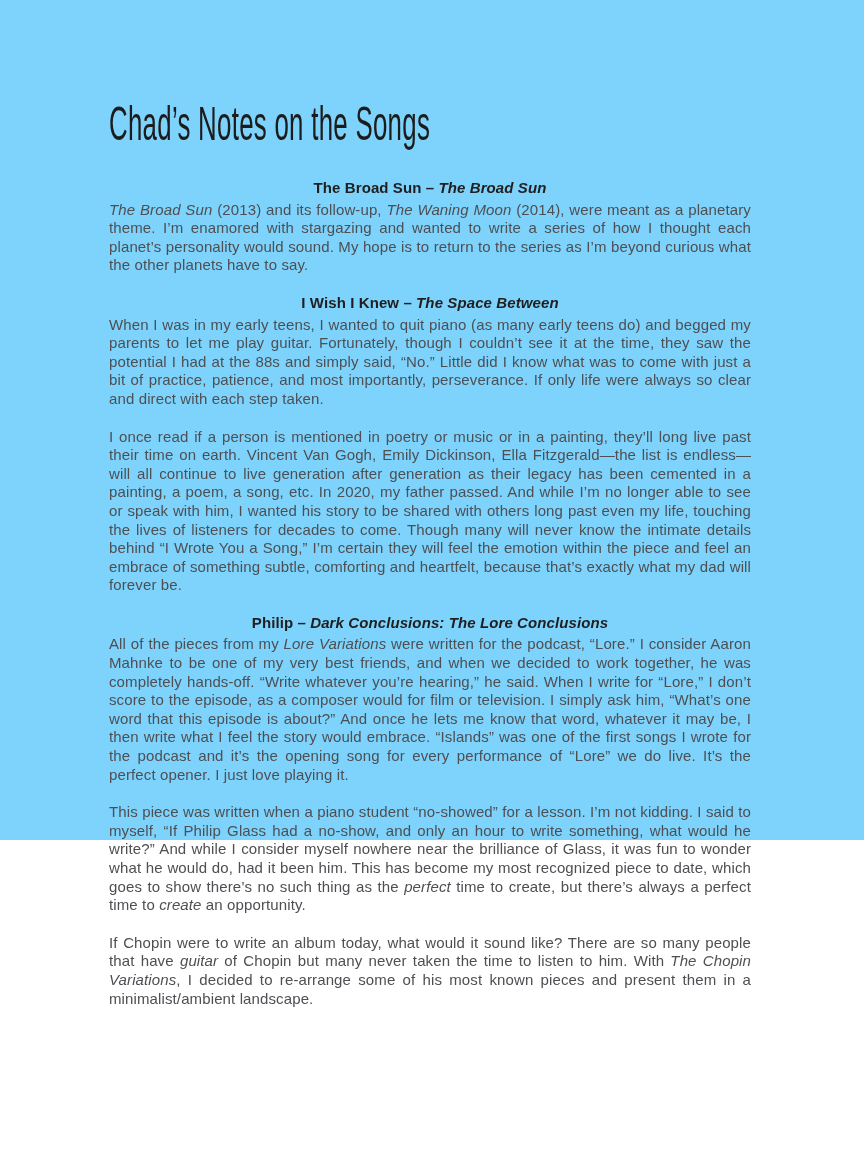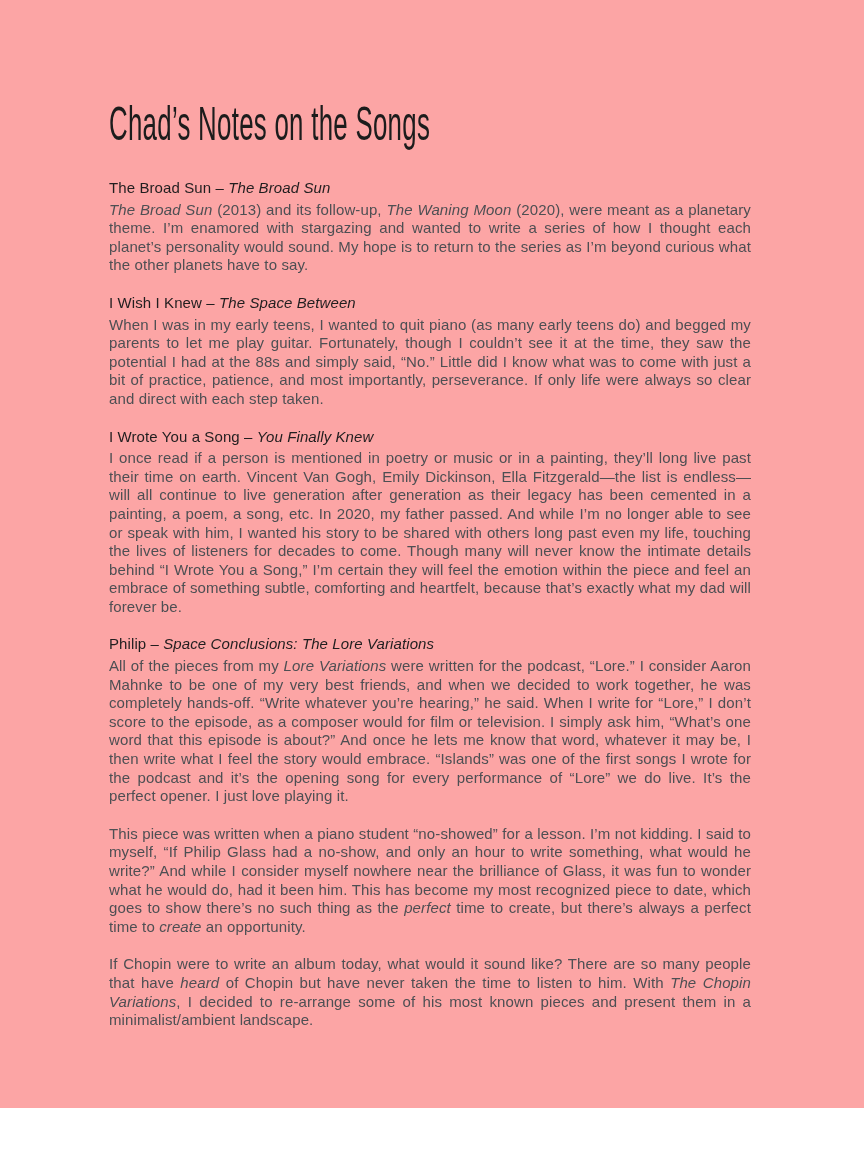--- a/index.html
+++ b/index.html
@@ -5,22 +5,22 @@
   * { margin: 0; padding: 0; box-sizing: border-box; }
   html, body {
     width: 864px;
     height: 1152px;
     background: #ffffff;
     font-family: "Liberation Sans", sans-serif;
     overflow: hidden;
   }
   .page {
     width: 864px;
-    height: 1108px;
-    background: #fca5a5;
+    height: 840px;
+    background: #7dd3fc;
     padding: 96px 113px 0 109px;
   }
   h1.doc-title {
     color: #1c1c1c;
     font-size: 47px;
     font-weight: normal;
     line-height: 55px;
     white-space: nowrap;
     margin: 0 0 28px 0;
   }
@@ -28,58 +28,58 @@
     display: inline-block;
     transform: scale(0.55, 1.04);
     transform-origin: 0 60%;
     letter-spacing: 0.5px;
   }
   section.song {
     margin-bottom: 19px;
   }
   section.song h2 {
     font-size: 15px;
-    font-weight: normal;
+    font-weight: bold;
     color: #211e1f;
     line-height: 18.6px;
     letter-spacing: 0.1px;
     margin: 0 0 3px 0;
+    text-align: center;
   }
   section.song p {
     font-size: 15px;
     color: #4e4f53;
     line-height: 18.6px;
     letter-spacing: 0.12px;
     text-align: justify;
     margin: 0;
   }
   .it { font-style: italic; }
 </style>
 </head>
 <body>
 
 <div class="page">
   <h1 class="doc-title"><span class="squeeze">Chad’s Notes on the Songs</span></h1>
   <main>
       <section class="song">
         <h2><span>The Broad Sun – </span><span class="it">The Broad Sun</span></h2>
-        <p><span class="it">The Broad Sun</span><span> (2013) and its follow-up, </span><span class="it">The Waning Moon</span><span> (2020), were meant as a planetary theme. I’m enamored with stargazing and wanted to write a series of how I thought each planet’s personality would sound. My hope is to return to the series as I’m beyond curious what the other planets have to say.</span></p>
+        <p><span class="it">The Broad Sun</span><span> (2013) and its follow-up, </span><span class="it">The Waning Moon</span><span> (2014), were meant as a planetary theme. I’m enamored with stargazing and wanted to write a series of how I thought each planet’s personality would sound. My hope is to return to the series as I’m beyond curious what the other planets have to say.</span></p>
       </section>
       <section class="song">
         <h2><span>I Wish I Knew – </span><span class="it">The Space Between</span></h2>
         <p><span>When I was in my early teens, I wanted to quit piano (as many early teens do) and begged my parents to let me play guitar. Fortunately, though I couldn’t see it at the time, they saw the potential I had at the 88s and simply said, “No.” Little did I know what was to come with just a bit of practice, patience, and most importantly, perseverance. If only life were always so clear and direct with each step taken.</span></p>
       </section>
       <section class="song">
-        <h2><span>I Wrote You a Song – </span><span class="it">You Finally Knew</span></h2>
         <p><span>I once read if a person is mentioned in poetry or music or in a painting, they’ll long live past their time on earth. Vincent Van Gogh, Emily Dickinson, Ella Fitzgerald—the list is endless—will all continue to live generation after generation as their legacy has been cemented in a painting, a poem, a song, etc. In 2020, my father passed. And while I’m no longer able to see or speak with him, I wanted his story to be shared with others long past even my life, touching the lives of listeners for decades to come. Though many will never know the intimate details behind “I Wrote You a Song,” I’m certain they will feel the emotion within the piece and feel an embrace of something subtle, comforting and heartfelt, because that’s exactly what my dad will forever be.</span></p>
       </section>
       <section class="song">
-        <h2><span>Philip – </span><span class="it">Space Conclusions: The Lore Variations</span></h2>
+        <h2><span>Philip – </span><span class="it">Dark Conclusions: The Lore Conclusions</span></h2>
         <p><span>All of the pieces from my </span><span class="it">Lore Variations</span><span> were written for the podcast, “Lore.” I consider Aaron Mahnke to be one of my very best friends, and when we decided to work together, he was completely hands-off. “Write whatever you’re hearing,” he said. When I write for “Lore,” I don’t score to the episode, as a composer would for film or television. I simply ask him, “What’s one word that this episode is about?” And once he lets me know that word, whatever it may be, I then write what I feel the story would embrace. “Islands” was one of the first songs I wrote for the podcast and it’s the opening song for every performance of “Lore” we do live. It’s the perfect opener. I just love playing it.</span></p>
       </section>
       <section class="song">
         <p><span>This piece was written when a piano student “no-showed” for a lesson. I’m not kidding. I said to myself, “If Philip Glass had a no-show, and only an hour to write something, what would he write?” And while I consider myself nowhere near the brilliance of Glass, it was fun to wonder what he would do, had it been him. This has become my most recognized piece to date, which goes to show there’s no such thing as the </span><span class="it">perfect</span><span> time to create, but there’s always a perfect time to </span><span class="it">create</span><span> an opportunity.</span></p>
       </section>
       <section class="song">
-        <p><span>If Chopin were to write an album today, what would it sound like? There are so many people that have </span><span class="it">heard</span><span> of Chopin but have never taken the time to listen to him. With </span><span class="it">The Chopin Variations</span><span>, I decided to re-arrange some of his most known pieces and present them in a minimalist/ambient landscape.</span></p>
+        <p><span>If Chopin were to write an album today, what would it sound like? There are so many people that have </span><span class="it">guitar</span><span> of Chopin but many never taken the time to listen to him. With </span><span class="it">The Chopin Variations</span><span>, I decided to re-arrange some of his most known pieces and present them in a minimalist/ambient landscape.</span></p>
       </section>
     </main>
 </div>
 
 </body></html>

